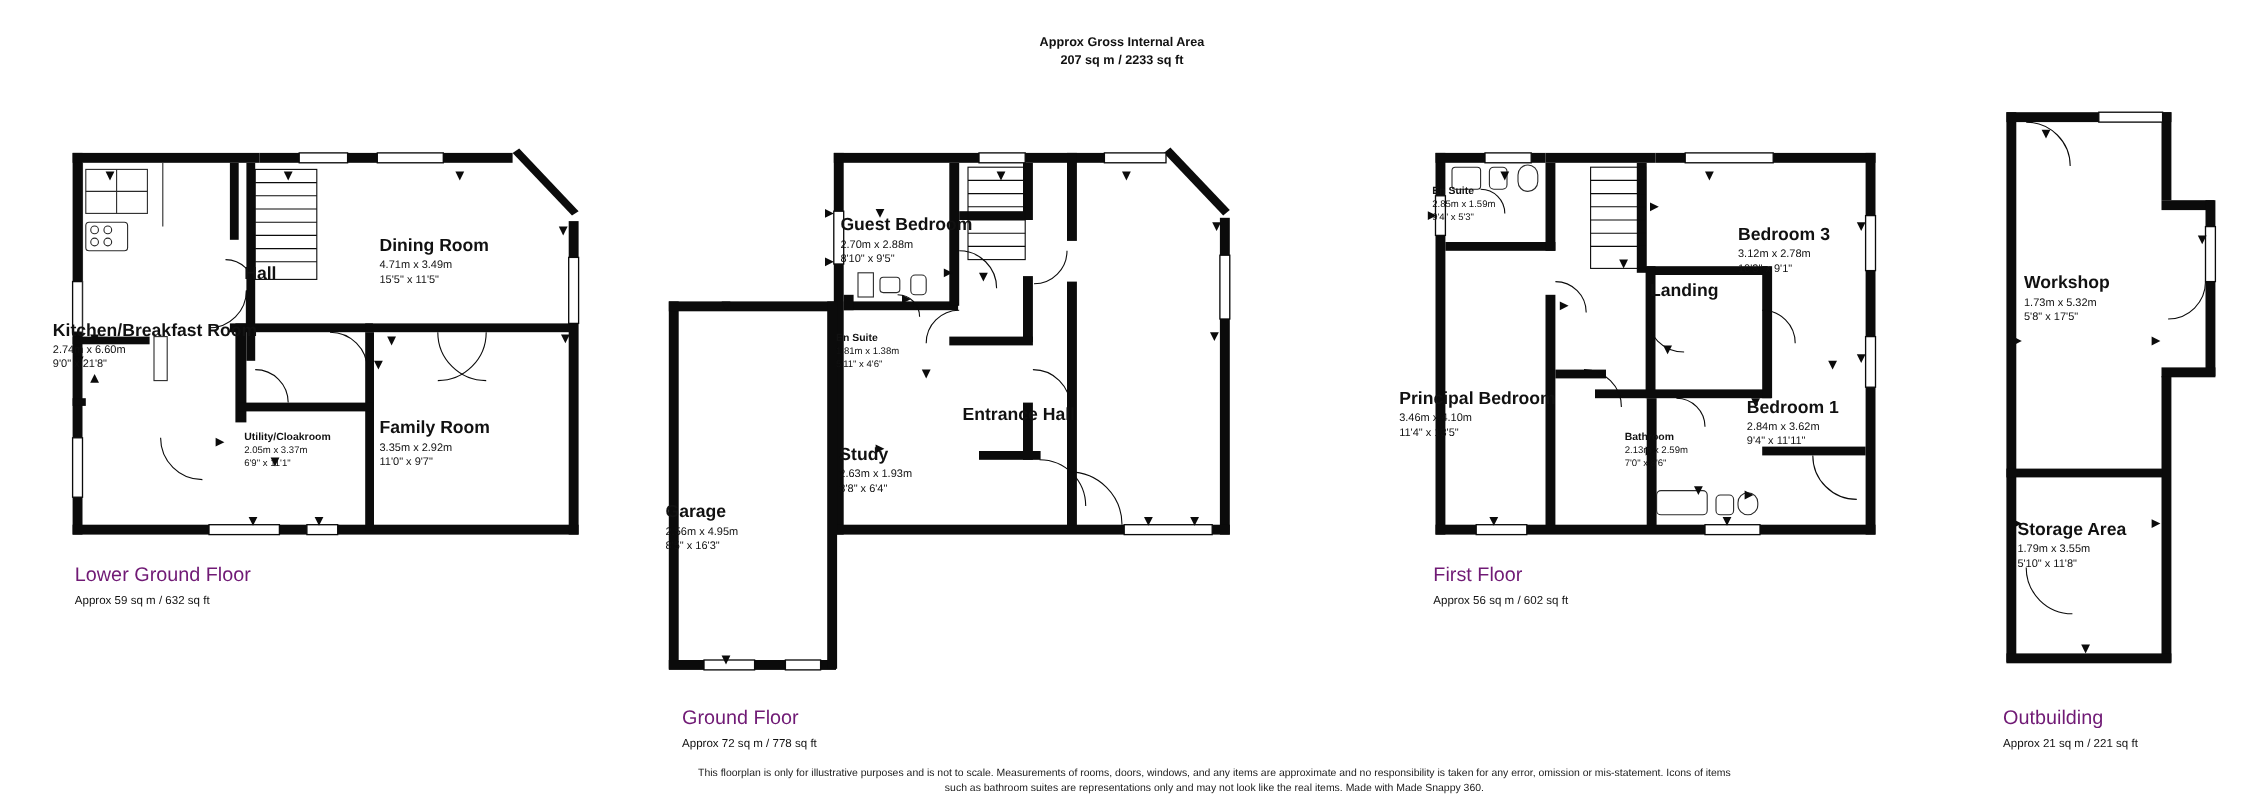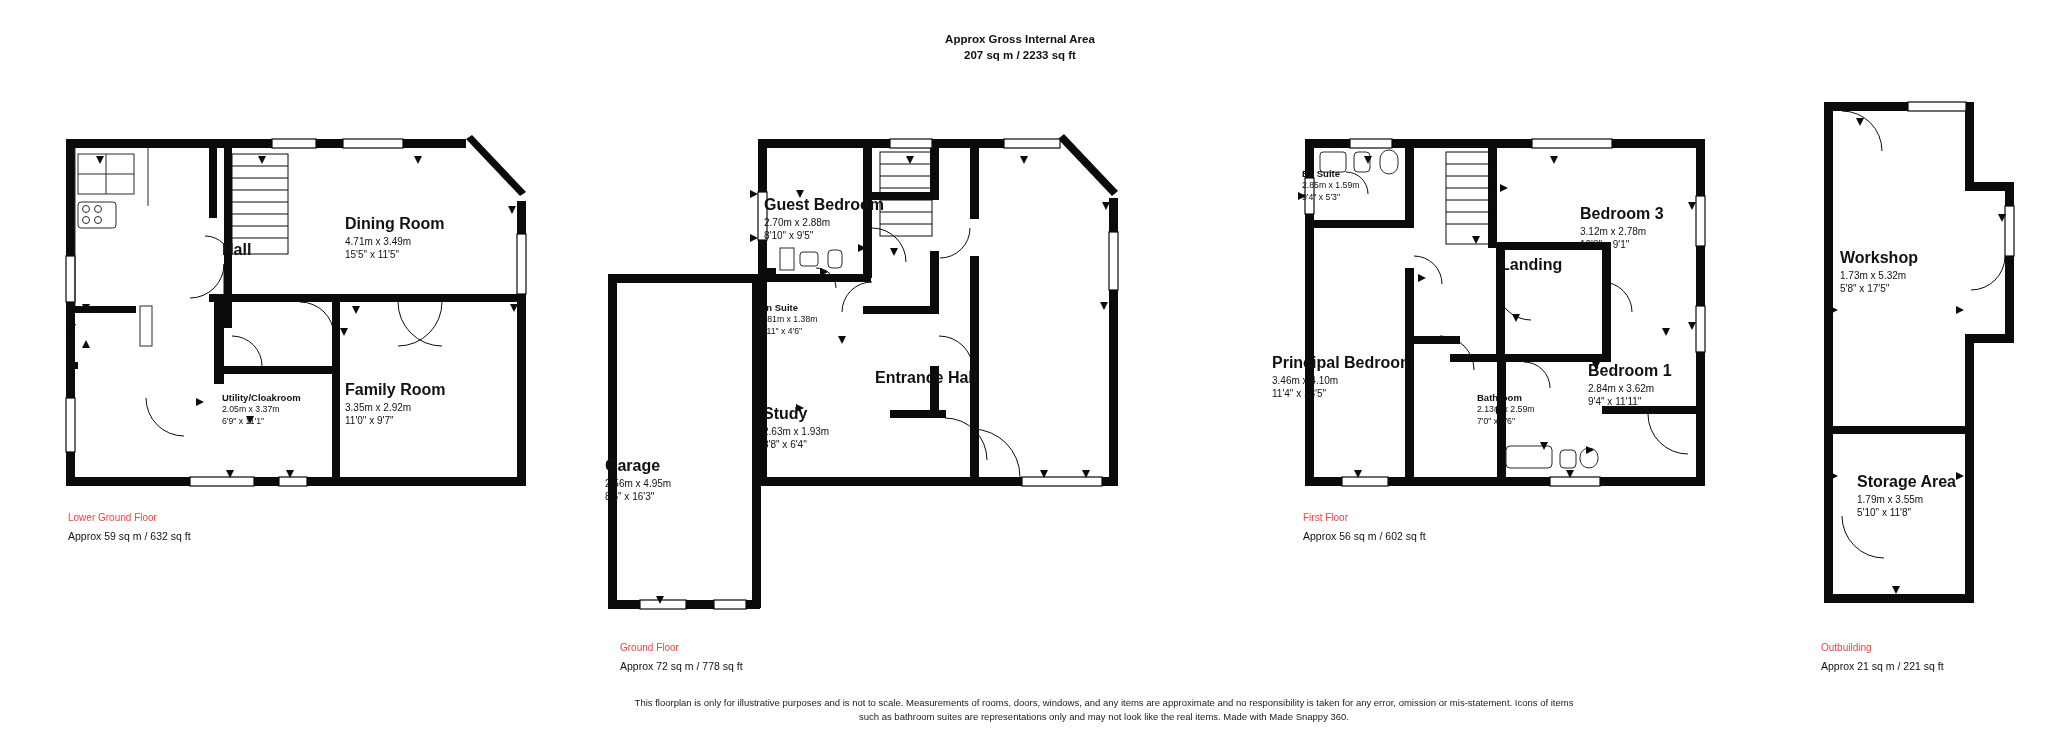--- a/index.html
+++ b/index.html
@@ -32,22 +32,22 @@
     font-weight: bold;
     line-height: 1.35;
   }
   
   .floor-caption {
     position: absolute;
     font-size: 0;
   }
   .floor-caption .fc-title {
     display: block;
-    font-size: 10px;
-    color: #ef4444;
+    font-size: 18px;
+    color: #701a75;
     margin-bottom: 7px;
   }
   .floor-caption .fc-sub {
     display: block;
     font-size: 10.5px;
     font-weight: normal;
     color: #111;
   }
   
   .room {
@@ -208,20 +208,25 @@
     <span class="fc-sub">Approx 59 sq m / 632 sq ft</span>
   </div>
 
   <div class="room" style="left:345px; top:208px; width:150px;">
     <span class="r-name">Dining Room</span>
     <span class="r-m">4.71m x 3.49m</span>
     <span class="r-ft">15'5" x 11'5"</span>
   </div>
   <div class="room" style="left:222px; top:234px; width:70px;">
     <span class="r-name">Hall</span>
+  </div>
+  <div class="room" style="left:48px; top:285px; width:180px;">
+    <span class="r-name">Kitchen/Breakfast Room</span>
+    <span class="r-m">2.74m x 6.60m</span>
+    <span class="r-ft">9'0" x 21'8"</span>
   </div>
   <div class="room small" style="left:222px; top:386px; width:120px;">
     <span class="r-name">Utility/Cloakroom</span>
     <span class="r-m">2.05m x 3.37m</span>
     <span class="r-ft">6'9" x 11'1"</span>
   </div>
   <div class="room" style="left:345px; top:374px; width:140px;">
     <span class="r-name">Family Room</span>
     <span class="r-m">3.35m x 2.92m</span>
     <span class="r-ft">11'0" x 9'7"</span>
@@ -491,21 +496,21 @@
   <div class="floor-caption" style="left:1821px; top:636px;">
     <span class="fc-title">Outbuilding</span>
     <span class="fc-sub">Approx 21 sq m / 221 sq ft</span>
   </div>
 
   <div class="room" style="left:1840px; top:242px; width:130px;">
     <span class="r-name">Workshop</span>
     <span class="r-m">1.73m x 5.32m</span>
     <span class="r-ft">5'8" x 17'5"</span>
   </div>
-  <div class="room" style="left:1834px; top:466px; width:140px;padding-left:23px;">
+  <div class="room" style="left:1834px; top:466px; width:140px;">
     <span class="r-name">Storage Area</span>
     <span class="r-m">1.79m x 3.55m</span>
     <span class="r-ft">5'10" x 11'8"</span>
   </div>
 
   <div class="disclaimer">This floorplan is only for illustrative purposes and is not to scale. Measurements of rooms, doors, windows, and any items are approximate and no responsibility is taken for any error, omission or mis-statement. Icons of items such as bathroom suites are representations only and may not look like the real items. Made with Made Snappy 360.</div>
 
 </div>
 
 </body></html>

